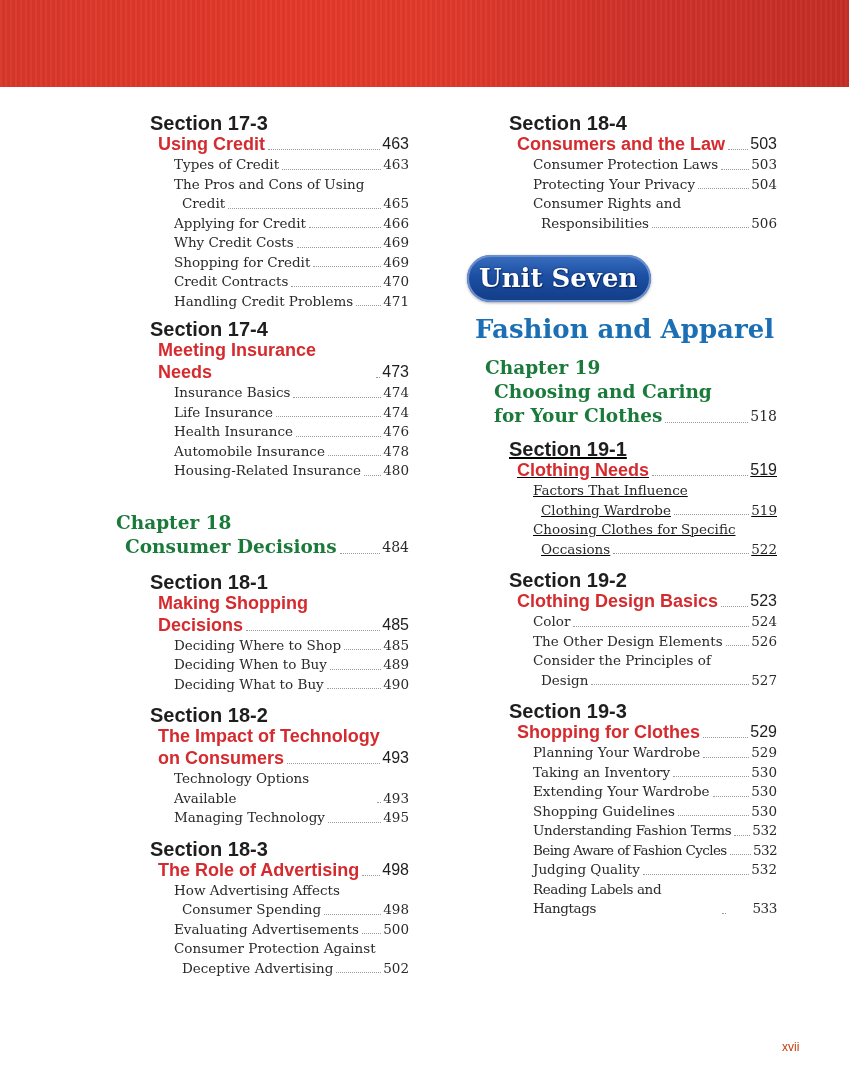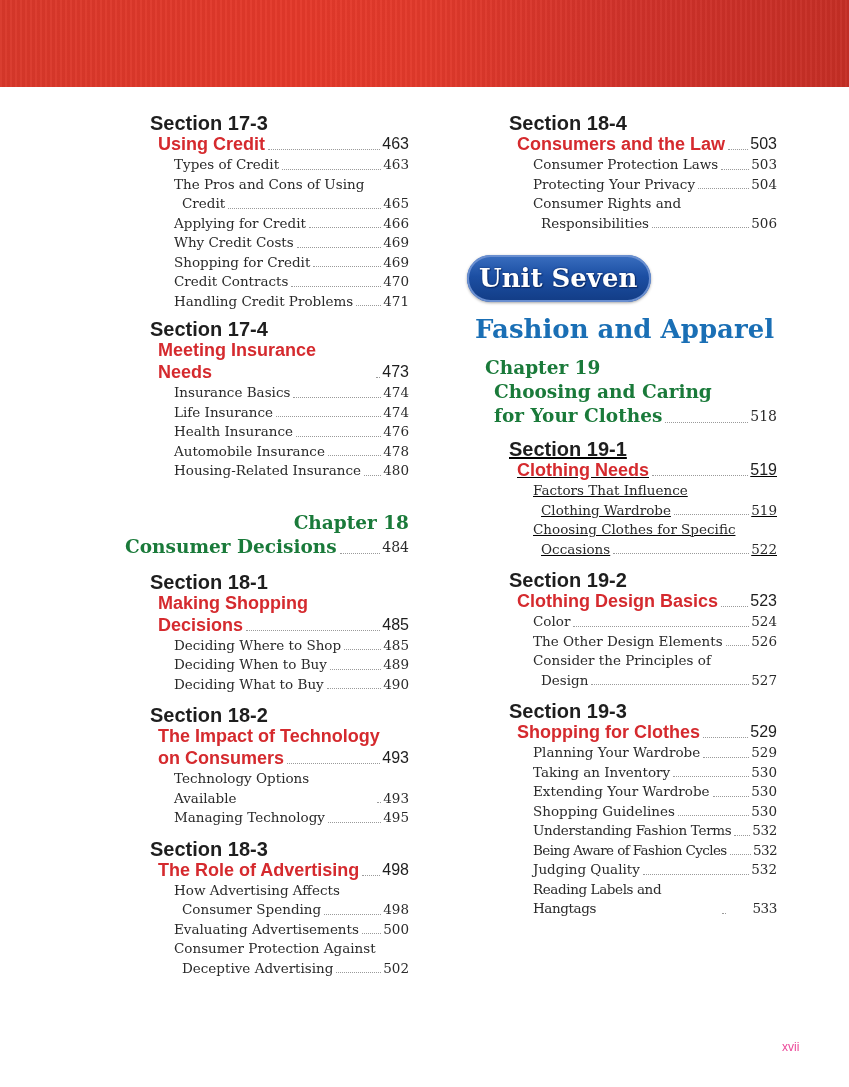--- a/index.html
+++ b/index.html
@@ -54,21 +54,21 @@
     font-family:"DejaVu Serif", serif; font-weight:bold; font-size:26px; color:#ffffff;
     line-height:34px;
     text-shadow: 0 0 2px #0a2a66, 1px 1px 1px #0a2a66;
   }
   .unit-title {
     font-family:"DejaVu Serif", serif; font-weight:bold; font-size:26px; color:#1a6fb5;
     line-height:34px; margin-top:10px; margin-bottom:10px;
   }
   .folio {
     position:absolute; left:782px; top:1040px;
-    font-family:"Liberation Sans", sans-serif; font-size:12px; color:#ec4899;
+    font-family:"Liberation Sans", sans-serif; font-size:12px; color:#c2410c;
   }
 </style>
 </head>
 <body>
 
 <div class="banner"></div>
 
 <div class="col col-left">
 
   <div class="section">
@@ -145,21 +145,21 @@
         <span class="leader"></span>
         <span class="pg">478</span>
       </div>
     <div class="row sub">
         <span>Housing-Related Insurance</span>
         <span class="leader"></span>
         <span class="pg">480</span>
       </div>
   </div>
 
-  <div class="chapter chapter-block" style="margin-top:30px;text-align:right;">
+  <div class="chapter chapter-block" style="margin-top:30px;">
     <div>Chapter 18</div>
     <div class="row ch-line2">
         <span>Consumer Decisions</span>
         <span class="leader"></span>
         <span class="pg">484</span>
       </div>
   </div>
 
   <div class="section" style="margin-top:14px;">
     <div class="sec-label">Section 18-1</div>

